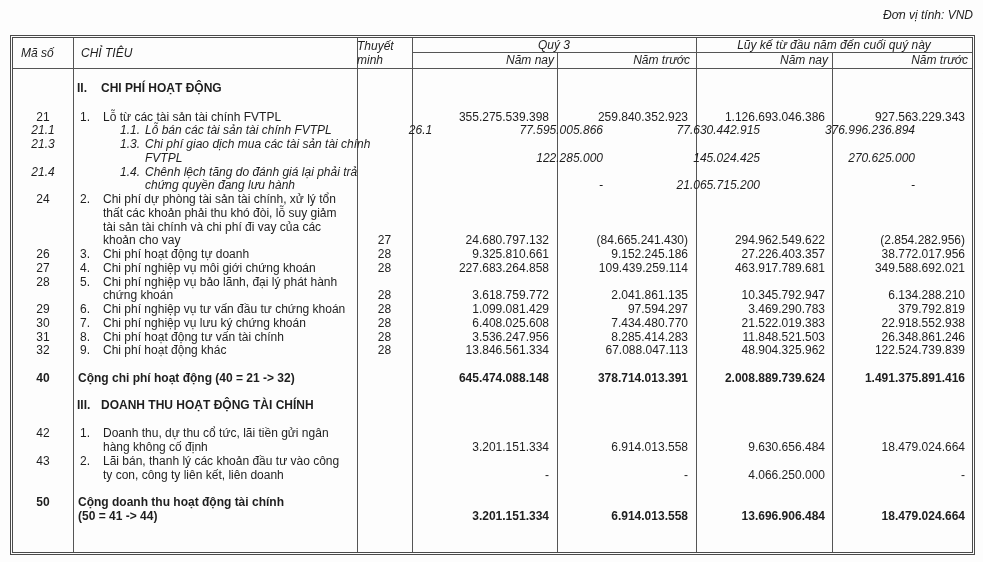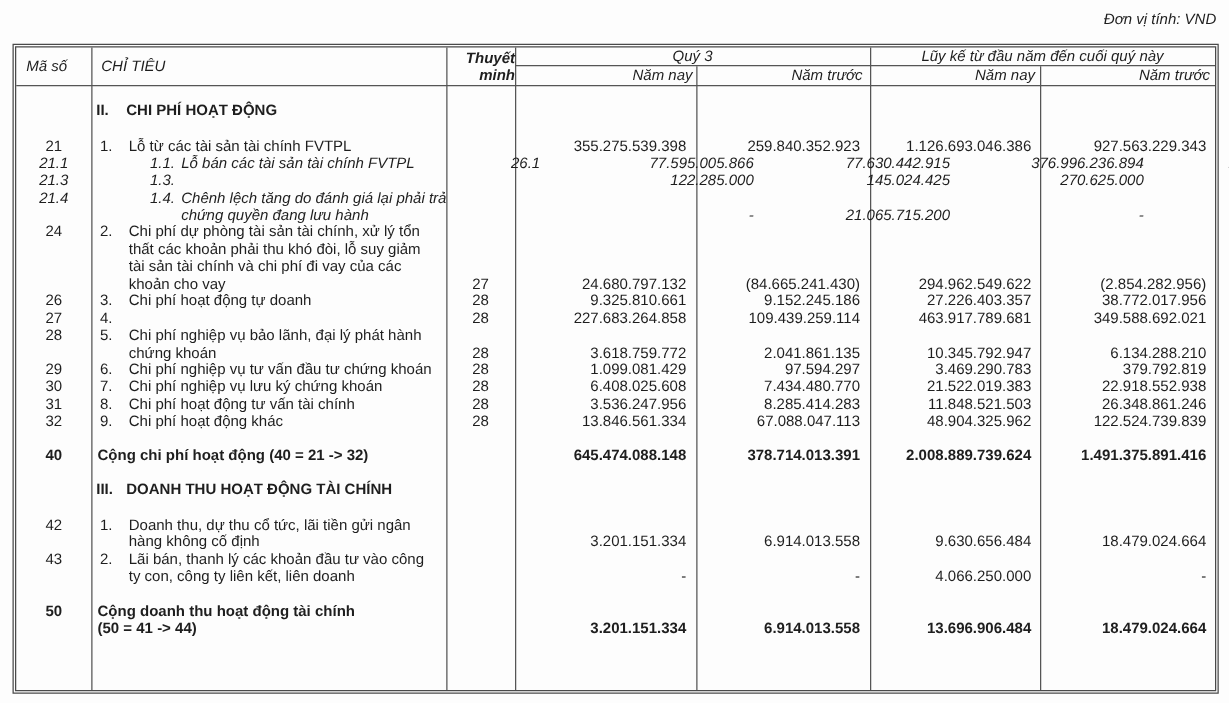--- a/index.html
+++ b/index.html
@@ -24,21 +24,21 @@
     .vl.c4 { left: 544px; top: 15px; }
     .vl.c5 { left: 683px; }
     .vl.c6 { left: 819px; top: 15px; }
     .hl { position: absolute; height: 1px; background: #555; }
     .hl.head { left: 0; right: 0; top: 30px; }
     .hl.group { left: 399px; right: 0; top: 14px; }
 
     .h { position: absolute; font-style: italic; white-space: nowrap; }
     .h-code { left: 8px; top: 0; height: 30px; line-height: 30px; }
     .h-item { left: 68px; top: 0; height: 30px; line-height: 30px; }
-    .h-note { left: 344px; width: 55px; top: 1px; line-height: 14px; text-align: right; white-space: normal; font-weight: bold; }
+    .h-note { left: 344px; width: 55px; top: 1px; line-height: 14px; text-align: left; white-space: normal; }
     .h-g0 { left: 399px; width: 284px; top: 0; line-height: 14px; text-align: center; }
     .h-g1 { left: 683px; width: 276px; top: 0; line-height: 14px; text-align: center; }
     .h-s { top: 15px; line-height: 15px; text-align: right; box-sizing: border-box; }
     .h-s00 { left: 399px; width: 145px; padding-right: 3px; }
     .h-s01 { left: 544px; width: 139px; padding-right: 6px; }
     .h-s10 { left: 683px; width: 136px; padding-right: 4px; }
     .h-s11 { left: 819px; width: 140px; padding-right: 4px; }
 
     .body { position: absolute; left: 0; top: 31px; width: 959px; }
     .row {
@@ -120,20 +120,22 @@
         <div class="c-note">26.1</div>
         <div class="c-val v0">77.595.005.866</div>
         <div class="c-val v1">77.630.442.915</div>
         <div class="c-val v2">376.996.236.894</div>
         <div class="c-val v3">291.580.330.946</div>
       </div>
       <div class="row subitem">
         <div class="c-code">21.3</div>
         <div class="c-label">
           <div class="num" style="display: inline-block;">1.3.</div>
+          <div class="txt">Chi phí giao dịch mua các tài sản tài chính
+FVTPL</div>
         </div>
         <div class="c-note"></div>
         <div class="c-val v0">122.285.000</div>
         <div class="c-val v1">145.024.425</div>
         <div class="c-val v2">270.625.000</div>
         <div class="c-val v3">549.774.425</div>
       </div>
       <div class="row subitem">
         <div class="c-code">21.4</div>
         <div class="c-label">
@@ -171,20 +173,21 @@
         <div class="c-note">28</div>
         <div class="c-val v0">9.325.810.661</div>
         <div class="c-val v1">9.152.245.186</div>
         <div class="c-val v2">27.226.403.357</div>
         <div class="c-val v3">38.772.017.956</div>
       </div>
       <div class="row item">
         <div class="c-code">27</div>
         <div class="c-label">
           <div class="num" style="display: inline-block;">4.</div>
+          <div class="txt">Chi phí nghiệp vụ môi giới chứng khoán</div>
         </div>
         <div class="c-note">28</div>
         <div class="c-val v0">227.683.264.858</div>
         <div class="c-val v1">109.439.259.114</div>
         <div class="c-val v2">463.917.789.681</div>
         <div class="c-val v3">349.588.692.021</div>
       </div>
       <div class="row item">
         <div class="c-code">28</div>
         <div class="c-label">

